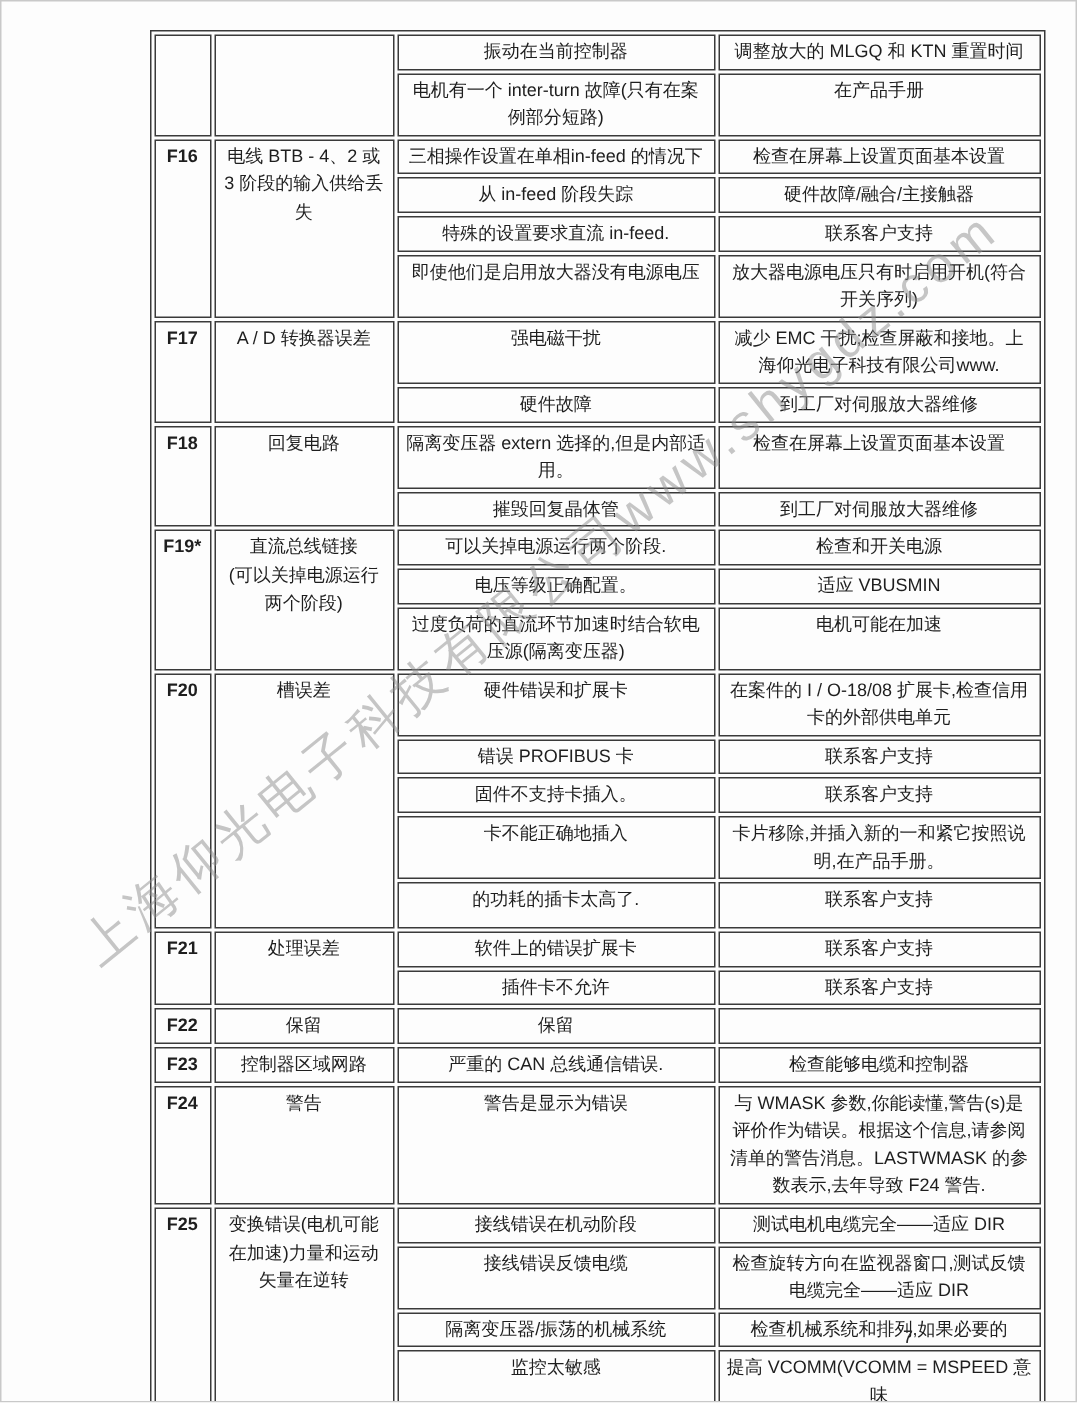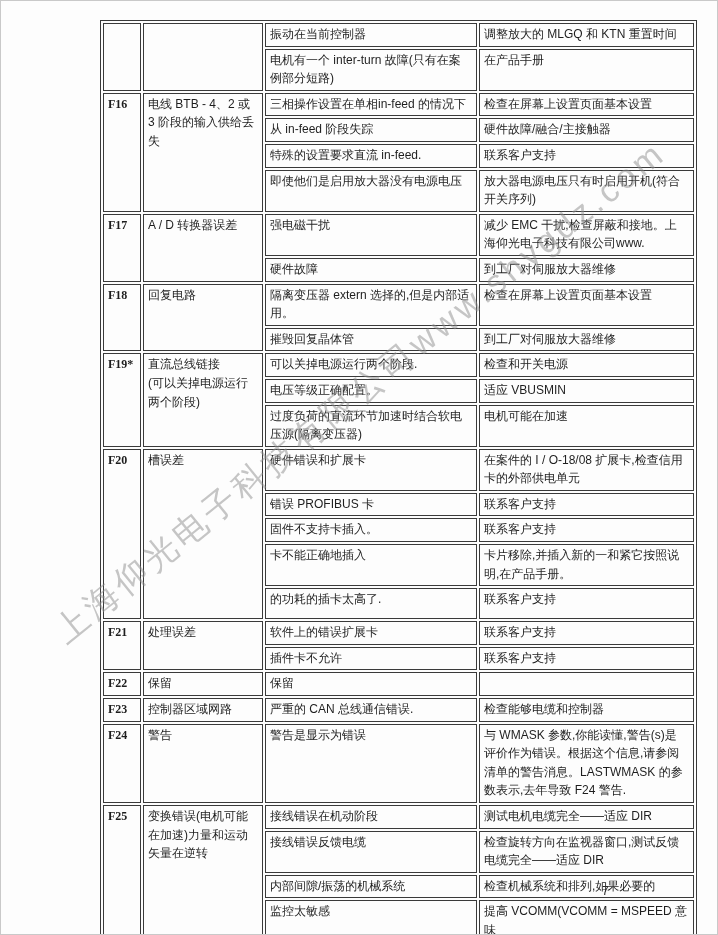--- a/index.html
+++ b/index.html
@@ -4,20 +4,21 @@
 <style>
   html, body { margin: 0; padding: 0; background: #ffffff; }
   .page {
     position: relative;
     width: 716px;
     height: 933px;
     background: #fdfdfd;
     border: 1px solid #c9c9c9;
     overflow: hidden;
     font-family: "Liberation Sans", "DejaVu Sans", sans-serif;
+    text-align: center;
   }
   table.fault-table {
     position: absolute;
     left: 99px;
     top: 19px;
     width: 597px;
     border-collapse: separate;
     border-spacing: 2px;
     border: 1px solid #3a3a3a;
     table-layout: fixed;
@@ -31,21 +32,20 @@
     line-height: 1.55;
     color: #1e1e1e;
     vertical-align: top;
     overflow-wrap: break-word;
     background: transparent;
   }
   td.code-cell {
     font-weight: bold;
     font-size: 12.5px;
     color: #111;
-    font-family: Liberation Serif, serif;
   }
   td.desc-cell { white-space: pre-line; }
   .watermark {
     position: absolute;
     left: 58px;
     top: 612px;
     transform-origin: 0 50%;
     transform: rotate(-39deg);
     font-size: 34px;
     letter-spacing: 4px;
@@ -205,21 +205,21 @@
         <td class="code-cell" rowspan="4">F25</td>
         <td class="desc-cell" rowspan="4">变换错误(电机可能在加速)力量和运动矢量在逆转</td>
         <td>接线错误在机动阶段</td>
         <td>测试电机电缆完全——适应 DIR</td>
       </tr>
       <tr>
         <td>接线错误反馈电缆</td>
         <td>检查旋转方向在监视器窗口,测试反馈电缆完全——适应 DIR</td>
       </tr>
       <tr>
-        <td>内部间隙/振荡的机械系统</td>
+        <td>隔离变压器/振荡的机械系统</td>
         <td>检查机械系统和排列,如果必要的</td>
       </tr>
       <tr>
         <td style="height:28px">监控太敏感</td>
         <td>提高 VCOMM(VCOMM = MSPEED 意味</td>
       </tr>
 
     </tbody>
   </table>
 

